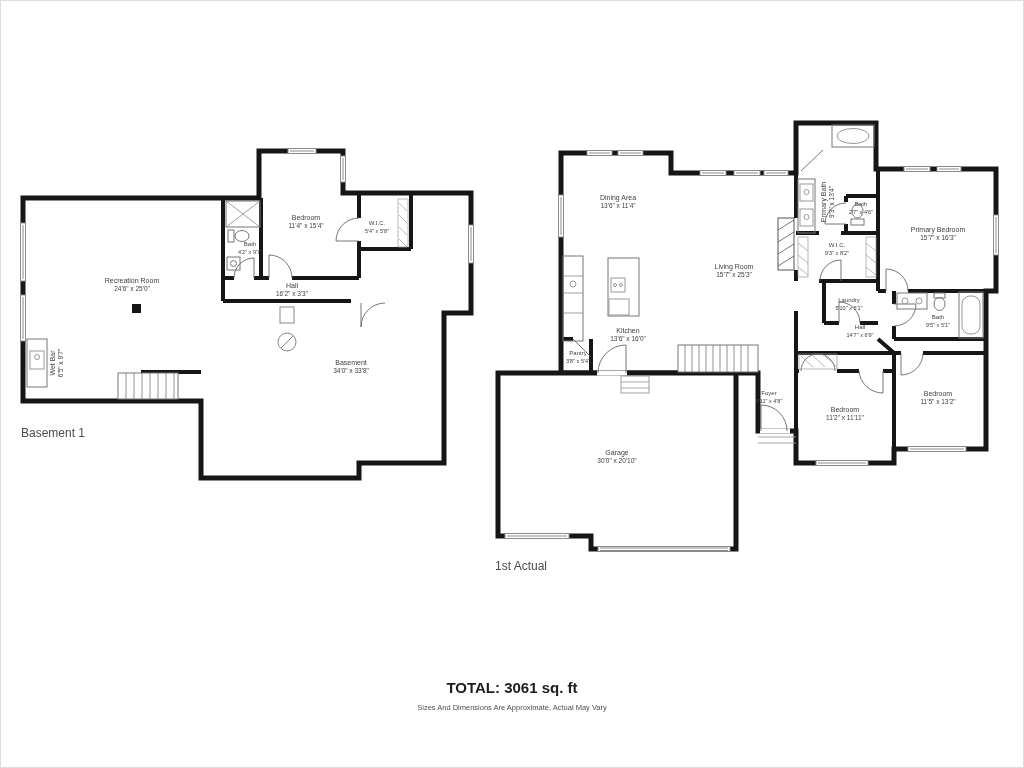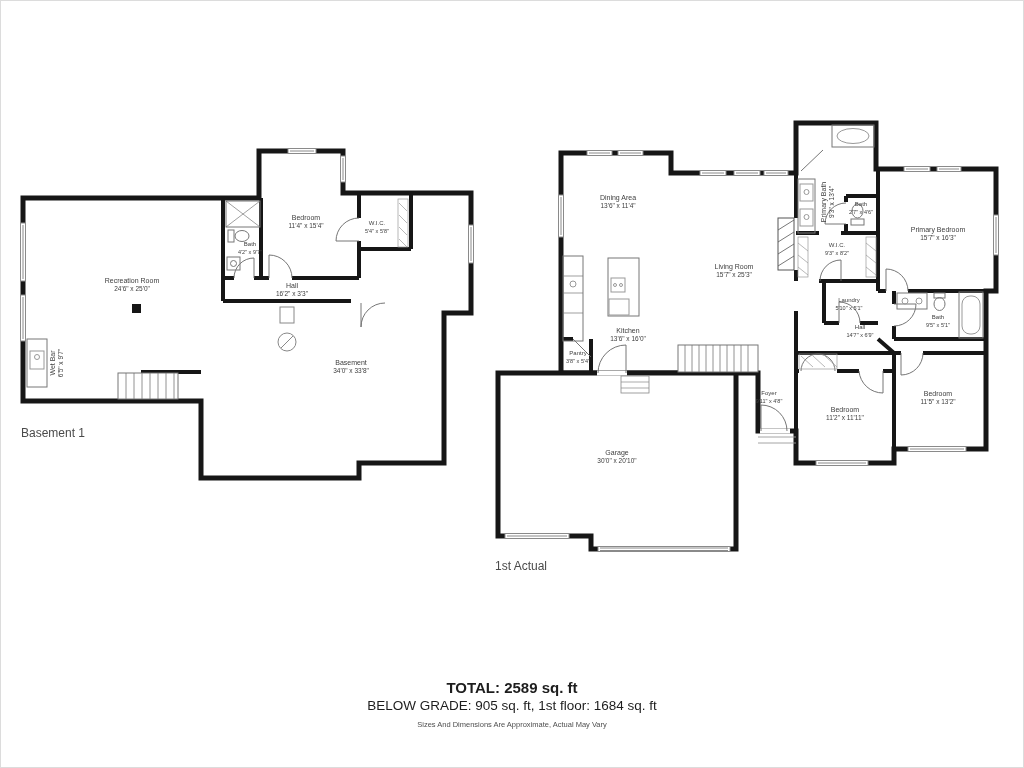--- a/index.html
+++ b/index.html
@@ -264,18 +264,17 @@
   </div>
   <div class="room-label" style="left:937px;top:397px">
     <span class="rn">Bedroom</span>
     <span class="rd">11'5" x 13'2"</span>
   </div>
 
   <div class="plan-title" style="left:20px;top:425px">Basement 1</div>
   <div class="plan-title" style="left:494px;top:558px">1st Actual</div>
 
   <div class="summary">
-    <p class="s1">TOTAL: 2589 sq. ft</p>
-    <p class="s2">BELOW GRADE: 905 sq. ft, 1st floor: 1684 sq. ft</p>
+    <p class="s1">TOTAL: 3061 sq. ft</p>
     <p class="s4">Sizes And Dimensions Are Approximate, Actual May Vary</p>
   </div>
 
 </div>
 
 </body></html>

